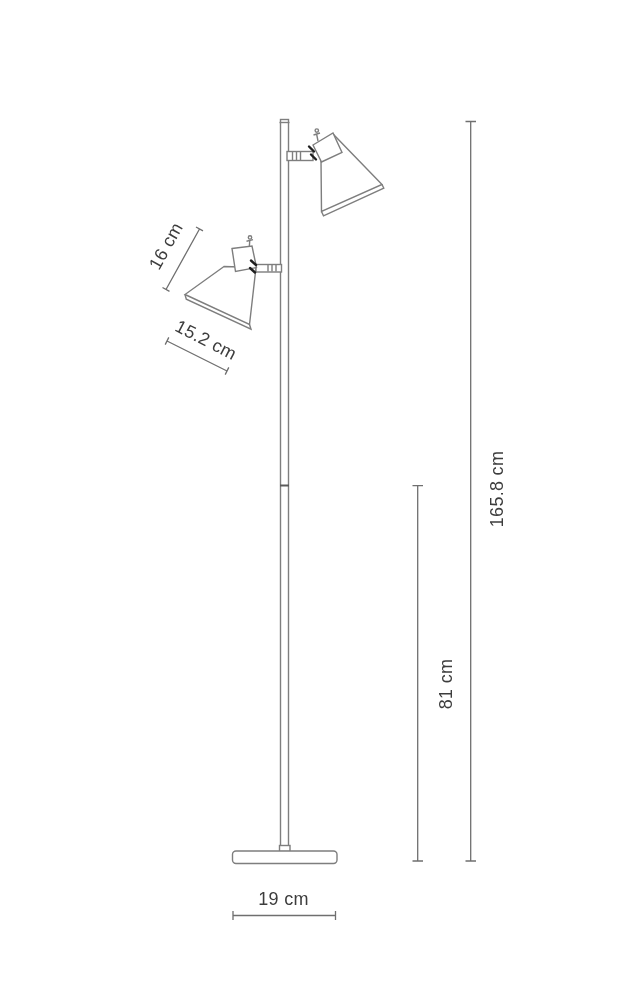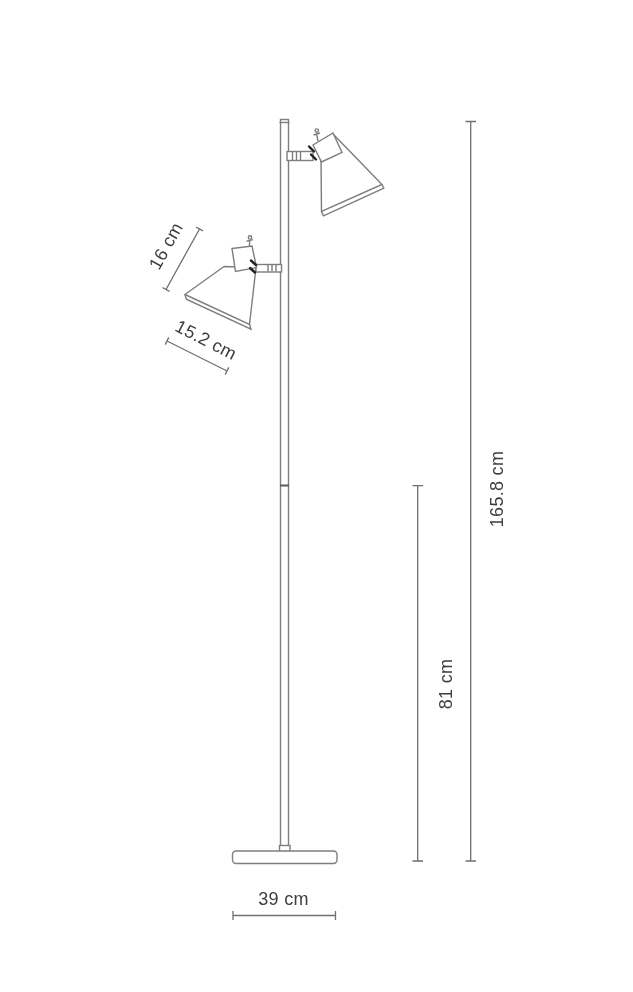--- a/index.html
+++ b/index.html
@@ -99,15 +99,15 @@
   </svg>
 
   <div class="dim-label" style="left:166px;top:246px;--rot:-61deg">16 cm</div>
 
   <div class="dim-label" style="left:206px;top:340px;--rot:27deg">15.2 cm</div>
 
   <div class="dim-label" style="left:497px;top:489px;--rot:-90deg">165.8 cm</div>
 
   <div class="dim-label" style="left:446px;top:684px;--rot:-90deg">81 cm</div>
 
-  <div class="dim-label" style="left:283.5px;top:899px">39 cm</div>
+  <div class="dim-label" style="left:283.5px;top:899px">19 cm</div>
 
 </div>
 
 </body></html>

